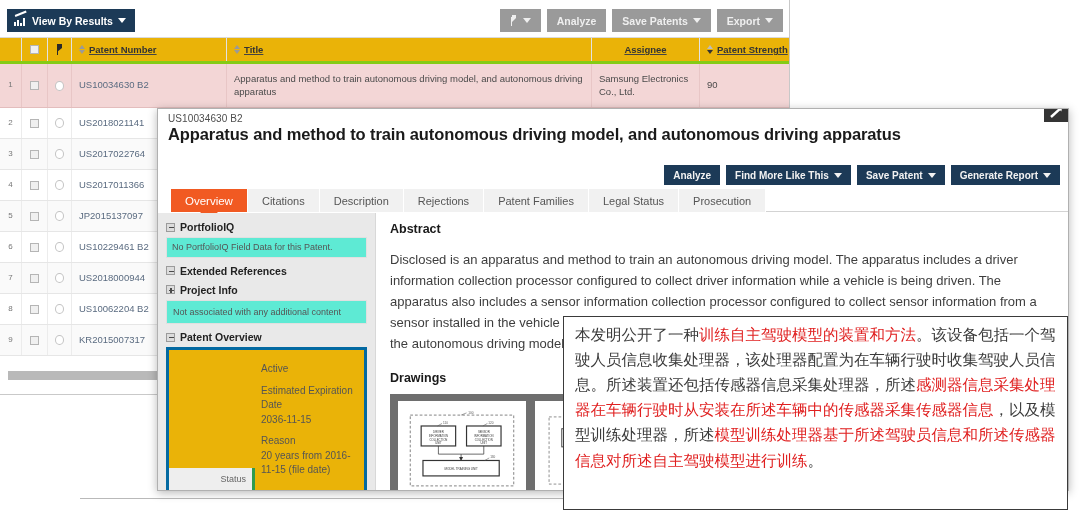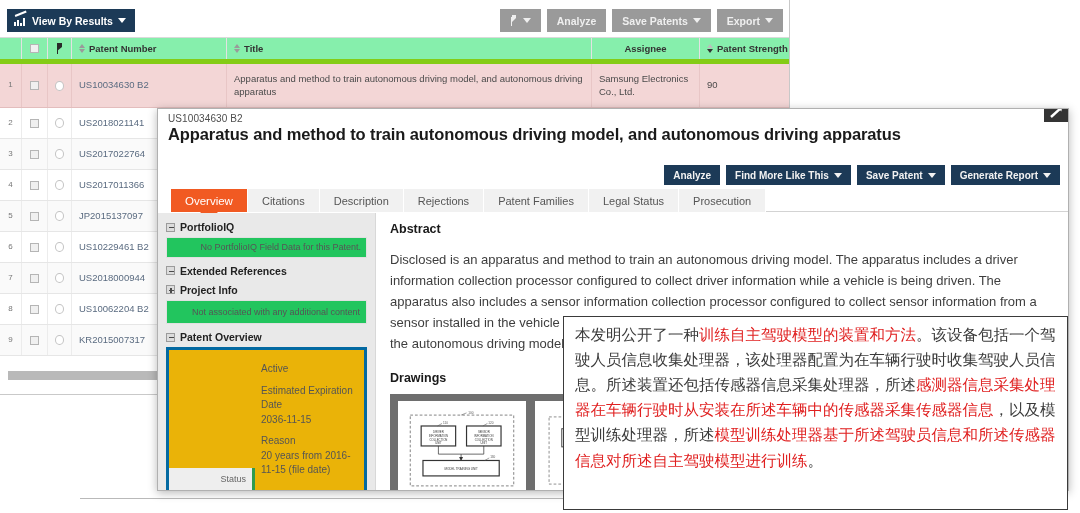--- a/index.html
+++ b/index.html
@@ -58,21 +58,21 @@
   }
   .pin-glyph { display:inline-block; position:relative; width:8px; height:11px; }
   .pin-glyph::before {
     content:""; position:absolute; left:2px; top:0; width:0;height:0;
     border-left:4px solid #efefef; border-bottom:4px solid transparent; border-top:3px solid #efefef;
   }
   .pin-glyph::after { content:""; position:absolute; left:1.5px; top:2px; width:1.3px; height:9px; background:#efefef; }
 
   
   #res-table { width: 900px; font-size: 9.5px; color:#444; }
-  #res-head { display:flex; height:26px; background:#86efac; border-bottom:5px solid #84cc16; }
+  #res-head { display:flex; height:26px; background:#eab308; border-bottom:3px solid #84cc16;text-decoration:underline; }
   .hc { display:flex; align-items:center; padding:0 7px; font-weight:bold; font-size:9.5px;
         color:#333; border-right:1px solid #e2e2e2; gap:4px; white-space:nowrap; }
   .c-num { width:22px; justify-content:center; }
   .c-chk { width:26px; justify-content:center; }
   .c-flag{ width:24px; justify-content:center; }
   .c-pn  { width:155px; }
   .c-ti  { width:365px; }
   .c-as  { width:108px; justify-content:center; }
   .c-ps  { width:110px; }
 
@@ -156,22 +156,22 @@
 
   
   #d-left { width:218px; background:#e9e9e9; padding:7px 8px 0 8px; overflow:hidden;
             border-right:1px solid #d8d8d8; }
   .sec-head { display:flex; align-items:center; gap:5px; font-size:10.5px; font-weight:bold;
               color:#222; margin:7px 0 4px 0; }
   .sec-head:first-child { margin-top:1px; }
   .tgl { width:9px;height:9px;border:1px solid #9b9b9b; background:#dcdcdc; position:relative; flex:0 0 auto; }
   .tgl::before { content:""; position:absolute; left:1.5px; top:3.5px; width:5px;height:1.2px; background:#4a4a4a; }
   .tgl.plus::after { content:""; position:absolute; left:3.4px; top:1.5px; width:1.2px;height:5px; background:#4a4a4a; }
-  .white-box { background:#22c55e; border:1px solid #e0e0e0; padding:3px 5px; font-size:9px;
-               color:#555; line-height:1.4;text-align:right; }
+  .white-box { background:#5eead4; border:1px solid #e0e0e0; padding:3px 5px; font-size:9px;
+               color:#555; line-height:1.4; }
   .white-box.pad { padding:5px 6px; }
   #po-table { background:#eab308; border:3px solid #0369a1; display:flex; margin-top:3px;align-items:flex-end; }
   #po-lbl { width:86px; background:#eeeeee; padding:6px 6px 6px 0; text-align:right;
             font-size:9px; color:#666; border-right:3px solid #2e9b4f; }
   #po-val { flex:1; padding:12px 6px; font-size:10px; color:#555; line-height:1.45; }
   #po-val .k { display:block; }
   #po-val .blk { margin-top:7px; }
 
   
   #d-right { flex:1; padding:9px 14px 0 14px; overflow:hidden; position:relative; }

